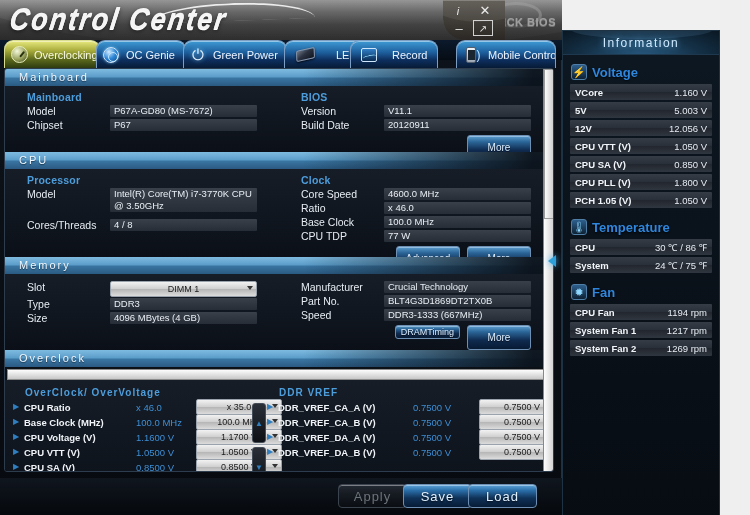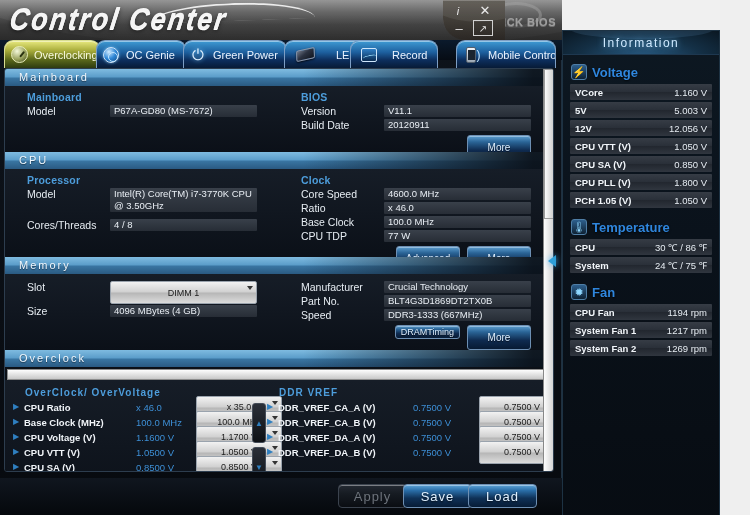--- a/index.html
+++ b/index.html
@@ -238,21 +238,21 @@
     box-shadow: inset 0 1px 0 rgba(255,255,255,.35);
     text-shadow: 0 1px 1px rgba(0,0,0,.7);
     cursor: pointer;
   }
   .btn.small { min-width: 55px; font-size: 9px; height:14px; padding:0 5px;}
   .btn-row { display:flex; justify-content:flex-end; gap:7px; padding-right:22px; margin-top:3px;}
 
   .dropdown {
     display:flex; align-items:center; justify-content:center;
     position: relative;
-    height: 23px; border: 1px solid #9aa3ad; border-radius: 2px;
+    height: 16px; border: 1px solid #9aa3ad; border-radius: 2px;
     background: linear-gradient(180deg,#f2f2f2 0%,#d0d0d0 48%,#b6b6b6 52%,#dcdcdc 100%);
     color: #1b1b1b; font-size: 9px;
   }
   .dropdown .caret {
     position:absolute; right: 3px; top: 4px;
     width:0;height:0;border-left:3px solid transparent;border-right:3px solid transparent;
     border-top:4px solid #333;
   }
 
   
@@ -447,20 +447,24 @@
     <div class="content">
 
       <div class="sec-head">Mainboard</div>
       <div class="sec-body" style="height:66px;">
         <div class="two-col">
           <div class="col">
             <div class="grp-title">Mainboard</div>
             <div class="row">
               <div class="lbl">Model</div>
               <div class="val">P67A-GD80 (MS-7672)</div>
+            </div>
+            <div class="row">
+              <div class="lbl">Chipset</div>
+              <div class="val">P67</div>
             </div>
           </div>
           <div class="col">
             <div class="grp-title">BIOS</div>
             <div class="row">
               <div class="lbl">Version</div>
               <div class="val">V11.1</div>
             </div>
             <div class="row">
               <div class="lbl">Build Date</div>
@@ -519,20 +523,24 @@
         <div class="two-col">
           <div class="col">
             <div class="row" style="margin-top:2px;">
               <div class="lbl">Slot</div>
               <div class="dropdown" style="flex:1;margin-right:22px;">
                 <span>DIMM 1</span>
                 <span class="caret"></span>
               </div>
             </div>
             <div class="row">
+              <div class="lbl">Type</div>
+              <div class="val">DDR3</div>
+            </div>
+            <div class="row">
               <div class="lbl">Size</div>
               <div class="val">4096 MBytes (4 GB)</div>
             </div>
           </div>
           <div class="col">
             <div class="row" style="margin-top:2px;border-radius:6px;">
               <div class="lbl">Manufacturer</div>
               <div class="val">Crucial Technology</div>
             </div>
             <div class="row">

